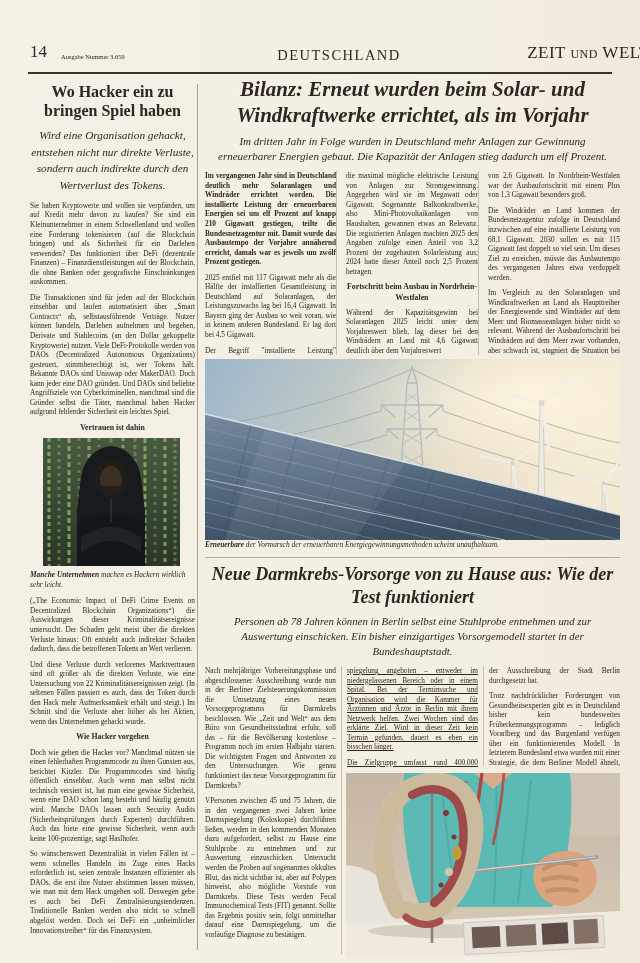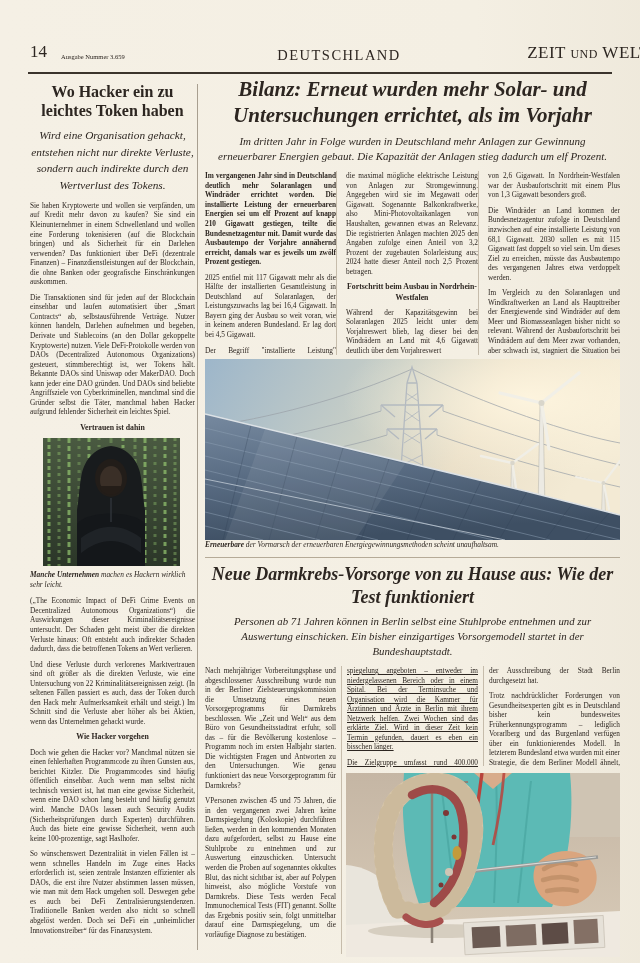--- a/index.html
+++ b/index.html
@@ -54,21 +54,21 @@
 
 <div class="page">
 
   <div class="pagenum">14</div>
   <div class="edition">Ausgabe Nummer 3.659</div>
   <div class="section-title">DEUTSCHLAND</div>
   <div class="masthead"><span>ZEIT</span> <span class="und">UND</span> <span>WELT</span></div>
   <div class="header-rule"></div>
 
   <div class="left-col">
-    <h2 class="left-title">Wo Hacker ein zu leichtes Token haben</h2>
+    <h2 class="left-title">Wo Hacker ein zu bringen Spiel haben</h2>
     <div class="left-standfirst">Wird eine Organisation gehackt, entstehen nicht nur direkte Verluste, sondern auch indirekte durch den Wertverlust des Tokens.</div>
     <div class="body-txt">
       <p>Sie haben Kryptowerte und wollen sie verpfänden, um auf Kredit mehr davon zu kaufen? Sie sind ein Kleinunternehmer in einem Schwellenland und wollen eine Forderung tokenisieren (auf die Blockchain bringen) und als Sicherheit für ein Darlehen verwenden? Das funktioniert über DeFi (dezentrale Finanzen) – Finanzdienstleistungen auf der Blockchain, die ohne Banken oder geografische Einschränkungen auskommen.</p>
       <p>Die Transaktionen sind für jeden auf der Blockchain einsehbar und laufen automatisiert über „Smart Contracts“ ab, selbstausführende Verträge. Nutzer können handeln, Darlehen aufnehmen und begeben, Derivate und Stablecoins (an den Dollar gekoppelte Kryptowerte) nutzen. Viele DeFi-Protokolle werden von DAOs (Decentralized Autonomous Organizations) gesteuert, stimmberechtigt ist, wer Tokens hält. Bekannte DAOs sind Uniswap oder MakerDAO. Doch kann jeder eine DAO gründen. Und DAOs sind beliebte Angriffsziele von Cyberkriminellen, manchmal sind die Gründer selbst die Täter, manchmal haben Hacker aufgrund fehlender Sicherheit ein leichtes Spiel.</p>
       <div class="subhead">Vertrauen ist dahin</div>
     </div>
     <figure class="hacker-fig" style="margin-left:13px;">
       <svg width="137" height="128" viewBox="0 0 137 128">
         <defs>
           <linearGradient id="mxbg" x1="0" y1="0" x2="0" y2="1">
@@ -98,32 +98,32 @@
           <ellipse cx="68" cy="42" rx="11" ry="14" fill="#3a2f27"></ellipse>
           <path d="M57,48 a11,9 0 0 0 22,0 z" fill="#241d18"></path>
           <path d="M34,128 L34,86 C44,72 92,72 102,86 L102,128 Z" fill="#14171a"></path>
           <path d="M38,100 C58,85 78,85 98,100 L98,115 C78,99 58,99 38,115 Z" fill="#1f2327"></path>
           <line x1="68" y1="60" x2="68" y2="84" stroke="#2e3338" stroke-width="1.5"></line>
         </g>
       </svg>
     </figure>
     <figcaption class="caption"><b><span>Manche Unternehmen</span></b><span> machen es Hackern wirklich sehr leicht.</span></figcaption>
     <div class="body-txt" style="margin-top:7px;">
-      <p>(„The Economic Impact of DeFi Crime Events on Decentralized Autonomous Organizations“) die Auswirkungen dieser Kriminalitätsereignisse untersucht. Der Schaden geht meist über die direkten Verluste hinaus: Oft entsteht auch indirekter Schaden dadurch, dass die betroffenen Tokens an Wert verlieren.</p>
+      <p>(„The Economic Impact of DeFi Crime Events on Decentralized Blockchain Organizations“) die Auswirkungen dieser Kriminalitätsereignisse untersucht. Der Schaden geht meist über die direkten Verluste hinaus: Oft entsteht auch indirekter Schaden dadurch, dass die betroffenen Tokens an Wert verlieren.</p>
       <p>Und diese Verluste durch verlorenes Marktvertrauen sind oft größer als die direkten Verluste, wie eine Untersuchung von 22 Kriminalitätsereignissen zeigt. (In seltenen Fällen passiert es auch, dass der Token durch den Hack mehr Aufmerksamkeit erhält und steigt.) Im Schnitt sind die Verluste aber höher als bei Aktien, wenn das Unternehmen gehackt wurde.</p>
       <div class="subhead">Wie Hacker vorgehen</div>
       <p>Doch wie gehen die Hacker vor? Manchmal nützen sie einen fehlerhaften Programmcode zu ihren Gunsten aus, berichtet Kitzler. Die Programmcodes sind häufig öffentlich einsehbar. Auch wenn man selbst nicht technisch versiert ist, hat man eine gewisse Sicherheit, wenn eine DAO schon lang besteht und häufig genutzt wird. Manche DAOs lassen auch Security Audits (Sicherheitsprüfungen durch Experten) durchführen. Auch das biete eine gewisse Sicherheit, wenn auch keine 100-prozentige, sagt Haslhofer.</p>
       <p>So wünschenswert Dezentralität in vielen Fällen ist – wenn schnelles Handeln im Zuge eines Hacks erforderlich ist, seien zentrale Instanzen effizienter als DAOs, die erst ihre Nutzer abstimmen lassen müssen, wie man mit dem Hack umgehen soll. Deswegen gebe es auch bei DeFi Zentralisierungstendenzen. Traditionelle Banken werden also nicht so schnell abgelöst werden. Doch sei DeFi ein „unheimlicher Innovationstreiber“ für das Finanzsystem.</p>
     </div>
   </div>
 
   <div class="vdiv"></div>
 
   <div class="main">
-    <h1 class="headline1">Bilanz: Erneut wurden mehr Solar- und Untersuchungen errichtet, als im Vorjahr</h1>
+    <h1 class="headline1">Bilanz: Erneut wurden beim Solar- und Windkraftwerke errichtet, als im Vorjahr</h1>
     <div class="standfirst1">Im dritten Jahr in Folge wurden in Deutschland mehr Anlagen zur Gewinnung erneuerbarer Energien gebaut. Die Kapazität der Anlagen stieg dadurch um elf Prozent.</div>
 
     <div class="cols1">
       <div class="col body-txt">
         <p class="lede">Im vergangenen Jahr sind in Deutschland deutlich mehr Solaranlagen und Windräder errichtet worden. Die installierte Leistung der erneuerbaren Energien sei um elf Prozent auf knapp 210 Gigawatt gestiegen, teilte die Bundesnetzagentur mit. Damit wurde das Ausbautempo der Vorjahre annähernd erreicht, damals war es jeweils um zwölf Prozent gestiegen.</p>
         <p>2025 entfiel mit 117 Gigawatt mehr als die Hälfte der installierten Gesamtleistung in Deutschland auf Solaranlagen, der Leistungszuwachs lag bei 16,4 Gigawatt. In Bayern ging der Ausbau so weit voran, wie in keinem anderen Bundesland. Er lag dort bei 4,5 Gigawatt.</p>
         <p>Der Begriff "installierte Leistung" bezeichnet</p>
       </div>
       <div class="col body-txt">
         <p>die maximal mögliche elektrische Leistung von Anlagen zur Stromgewinnung. Angegeben wird sie im Megawatt oder Gigawatt. Sogenannte Balkonkraftwerke, also Mini-Photovoltaikanlagen von Haushalten, gewannen etwas an Relevanz. Die registrierten Anlagen machten 2025 den Angaben zufolge einen Anteil von 3,2 Prozent der zugebauten Solarleistung aus; 2024 hatte dieser Anteil noch 2,5 Prozent betragen.</p>
@@ -226,21 +226,21 @@
           <path d="M0,120 L300,181" stroke="#c2ccd6" stroke-width="1" opacity=".8"></path>
           <polygon points="60,70 200,105 150,181 20,181" fill="#ffffff" opacity=".07"></polygon>
         </g>
       </svg>
     </figure>
     <div class="caption fig-cap"><b><span>Erneuerbare</span></b><span> der Vormarsch der erneuerbaren Energiegewinnungsmethoden scheint unaufhaltsam.</span></div>
 
     <div class="sec-rule"></div>
 
     <h2 class="headline2">Neue Darmkrebs-Vorsorge von zu Hause aus: Wie der Test funktioniert</h2>
-    <div class="standfirst2">Personen ab 71 Jahren können in Berlin selbst eine Stuhlprobe entnehmen und zur Auswertung einschicken. Ein bisher einzigartiges Vorsorgemodell startet in der Bundeshauptstadt.</div>
+    <div class="standfirst2">Personen ab 78 Jahren können in Berlin selbst eine Stuhlprobe entnehmen und zur Auswertung einschicken. Ein bisher einzigartiges Vorsorgemodell startet in der Bundeshauptstadt.</div>
 
     <div class="sec2">
       <div class="r1"></div>
       <div class="r2"></div>
       <div class="c1 body-txt">
         <p>Nach mehrjähriger Vorbereitungsphase und abgeschlossener Ausschreibung wurde nun in der Berliner Zielsteuerungskommission die Umsetzung eines neuen Vorsorgeprogramms für Darmkrebs beschlossen. Wie „Zeit und Welt“ aus dem Büro von Gesundheitsstadtrat erfuhr, soll das – für die Bevölkerung kostenlose – Programm noch im ersten Halbjahr starten. Die wichtigsten Fragen und Antworten zu den Untersuchungen. Wie genau funktioniert das neue Vorsorgeprogramm für Darmkrebs?</p>
         <p>VPersonen zwischen 45 und 75 Jahren, die in den vergangenen zwei Jahren keine Darmspiegelung (Koloskopie) durchführen ließen, werden in den kommenden Monaten dazu aufgefordert, selbst zu Hause eine Stuhlprobe zu entnehmen und zur Auswertung einzuschicken. Untersucht werden die Proben auf sogenanntes okkultes Blut, das nicht sichtbar ist, aber auf Polypen hinweist, also mögliche Vorstufe von Darmkrebs. Diese Tests werden Fecal Immunochemical Tests (FIT) genannt. Sollte das Ergebnis positiv sein, folgt unmittelbar darauf eine Darmspiegelung, um die vorläufige Diagnose zu bestätigen.</p>
 
       </div>
       <div class="c2 body-txt">

